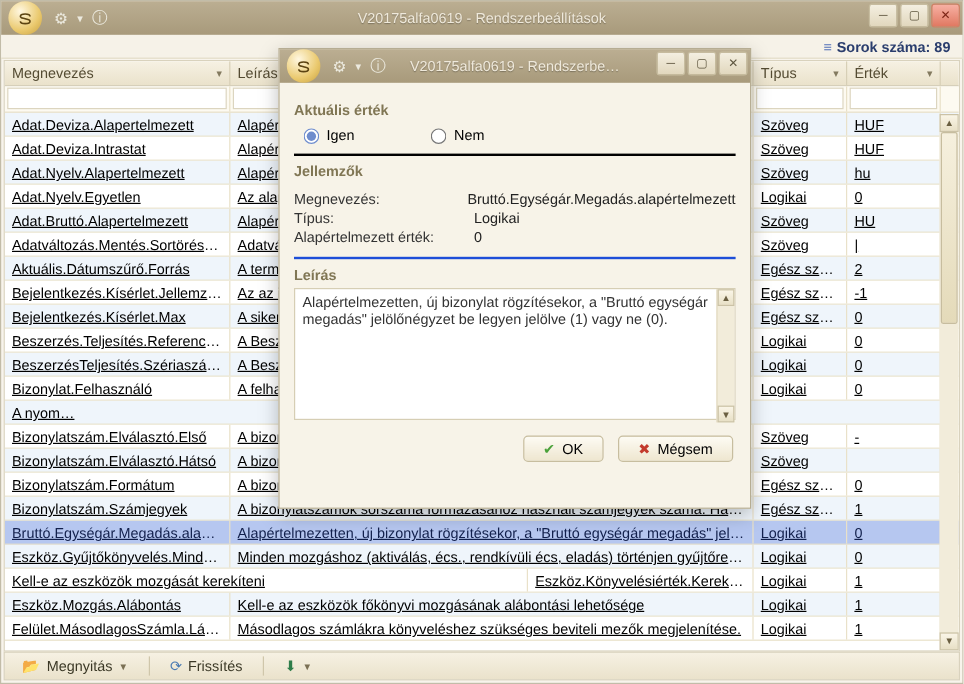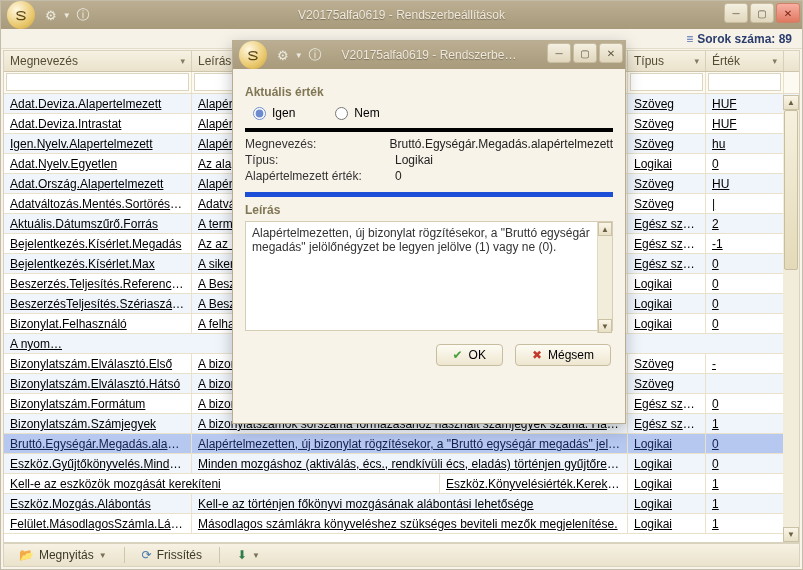--- a/index.html
+++ b/index.html
@@ -51,24 +51,24 @@
   .bottom-toolbar .drop-ico{font-size:8px;color:#7a7054;}
   .folder-ico{color:#d6a531}
   .refresh-ico{color:#4a7ab2}
   .excel-ico{color:#2e7d4a}
 
   
   .dialog { position:absolute; left:232px; top:40px; width:394px; height:384px; border:1px solid #b6ad93; background:#f7f3e8; box-shadow:0 5px 15px rgba(0,0,0,.25); }
   .dialog .titlebar{height:28px;}
   .dialog-body{padding:10px 12px 8px;}
   .group-label{color:#807654; font-weight:bold; margin:6px 0 4px; font-size:12px;}
-  .radio-row{display:flex; gap:40px; padding:3px 8px 8px; border-bottom:4px solid #000000;}
+  .radio-row{display:flex; gap:64px; padding:3px 8px 8px; border-bottom:2px solid #000000;}
   .radio-row label{display:flex;align-items:center;gap:6px;cursor:pointer;}
   .radio-row input{accent-color:#6e8ccd;}
-  .props{padding:4px 0 8px; border-bottom:5px solid #1d4ed8;}
+  .props{padding:4px 0 8px; border-bottom:2px solid #1d4ed8;}
   .props .prow{display:flex; padding:1px 0;}
   .props .plabel{width:150px; color:#333;}
   .props .pval{flex:1; color:#222;}
   .desc-box{margin-top:4px; position:relative;}
   .desc-box textarea{width:100%; height:110px; border:1px solid #d6ceb4; background:#fff; padding:4px 6px; font-size:12px; resize:none; color:#333;}
   .dialog-buttons{display:flex; justify-content:flex-end; align-items:center; gap:12px; padding:10px 2px 2px;}
   .dlg-btn{display:flex; align-items:center; gap:6px; padding:3px 16px; border:1px solid #c7bd9f; border-radius:4px; background:linear-gradient(#fdfbf3,#eee6cf); cursor:pointer;}
   .dlg-btn .i-ok{color:#4aa13a;font-size:12px}
   .dlg-btn .i-no{color:#c33a2c;font-size:12px}
   .ta-sb{position:absolute; right:1px; top:1px; bottom:1px; width:15px; background:#f2ecda; border-left:1px solid #e2d9c1;}
@@ -137,51 +137,51 @@
           <div class="cell c-type">Szöveg</div>
           <div class="cell c-val">HUF</div>
         </div>
         <div class="row">
           <div class="cell c-name">Adat.Deviza.Intrastat</div>
           <div class="cell c-desc">Alapért…</div>
           <div class="cell c-type">Szöveg</div>
           <div class="cell c-val">HUF</div>
         </div>
         <div class="row">
-          <div class="cell c-name">Igen.Nyelv.Alapertelmezett</div>
+          <div class="cell c-name">Adat.Nyelv.Alapertelmezett</div>
           <div class="cell c-desc">Alapér…</div>
           <div class="cell c-type">Szöveg</div>
           <div class="cell c-val">hu</div>
         </div>
         <div class="row">
           <div class="cell c-name">Adat.Nyelv.Egyetlen</div>
           <div class="cell c-desc">Az alap…</div>
           <div class="cell c-type">Logikai</div>
           <div class="cell c-val">0</div>
         </div>
         <div class="row">
-          <div class="cell c-name">Adat.Ország.Alapertelmezett</div>
+          <div class="cell c-name">Adat.Bruttó.Alapertelmezett</div>
           <div class="cell c-desc">Alapér…</div>
           <div class="cell c-type">Szöveg</div>
           <div class="cell c-val">HU</div>
         </div>
         <div class="row">
           <div class="cell c-name">Adatváltozás.Mentés.SortörésHel…</div>
           <div class="cell c-desc">Adatvá…</div>
           <div class="cell c-type">Szöveg</div>
           <div class="cell c-val">|</div>
         </div>
         <div class="row">
           <div class="cell c-name">Aktuális.Dátumszűrő.Forrás</div>
           <div class="cell c-desc">A terme…</div>
           <div class="cell c-type">Egész szám</div>
           <div class="cell c-val">2</div>
         </div>
         <div class="row">
-          <div class="cell c-name">Bejelentkezés.Kísérlet.Megadás</div>
+          <div class="cell c-name">Bejelentkezés.Kísérlet.Jellemzők</div>
           <div class="cell c-desc">Az az id…</div>
           <div class="cell c-type">Egész szám</div>
           <div class="cell c-val">-1</div>
         </div>
         <div class="row">
           <div class="cell c-name">Bejelentkezés.Kísérlet.Max</div>
           <div class="cell c-desc">A siker…</div>
           <div class="cell c-type">Egész szám</div>
           <div class="cell c-val">0</div>
         </div>
@@ -245,21 +245,21 @@
           <div class="cell c-val">0</div>
         </div>
         <div class="row">
           <div class="cell c-desc">Kell-e az eszközök mozgását kerekíteni</div>
           <div class="cell c-name">Eszköz.Könyvelésiérték.Kerekítés</div>
           <div class="cell c-type">Logikai</div>
           <div class="cell c-val">1</div>
         </div>
         <div class="row">
           <div class="cell c-name">Eszköz.Mozgás.Alábontás</div>
-          <div class="cell c-desc">Kell-e az történjen főkönyvi mozgásának alábontási lehetősége</div>
+          <div class="cell c-desc">Kell-e az eszközök főkönyvi mozgásának alábontási lehetősége</div>
           <div class="cell c-type">Logikai</div>
           <div class="cell c-val">1</div>
         </div>
         <div class="row">
           <div class="cell c-name">Felület.MásodlagosSzámla.Látható</div>
           <div class="cell c-desc">Másodlagos számlákra könyveléshez szükséges beviteli mezők megjelenítése.</div>
           <div class="cell c-type">Logikai</div>
           <div class="cell c-val">1</div>
         </div>
       </div>
@@ -313,20 +313,21 @@
     <div class="radio-row">
       <label>
           <input type="radio" name="cv" checked="" style="">
           <span>Igen</span>
         </label>
       <label>
           <input type="radio" name="cv" style="">
           <span>Nem</span>
         </label>
     </div>
+    <div class="group-label">Jellemzők</div>
     <div class="props">
       <div class="prow">
           <div class="plabel">Megnevezés:</div>
           <div class="pval">Bruttó.Egységár.Megadás.alapértelmezett</div>
         </div>
       <div class="prow">
           <div class="plabel">Típus:</div>
           <div class="pval">Logikai</div>
         </div>
       <div class="prow">

